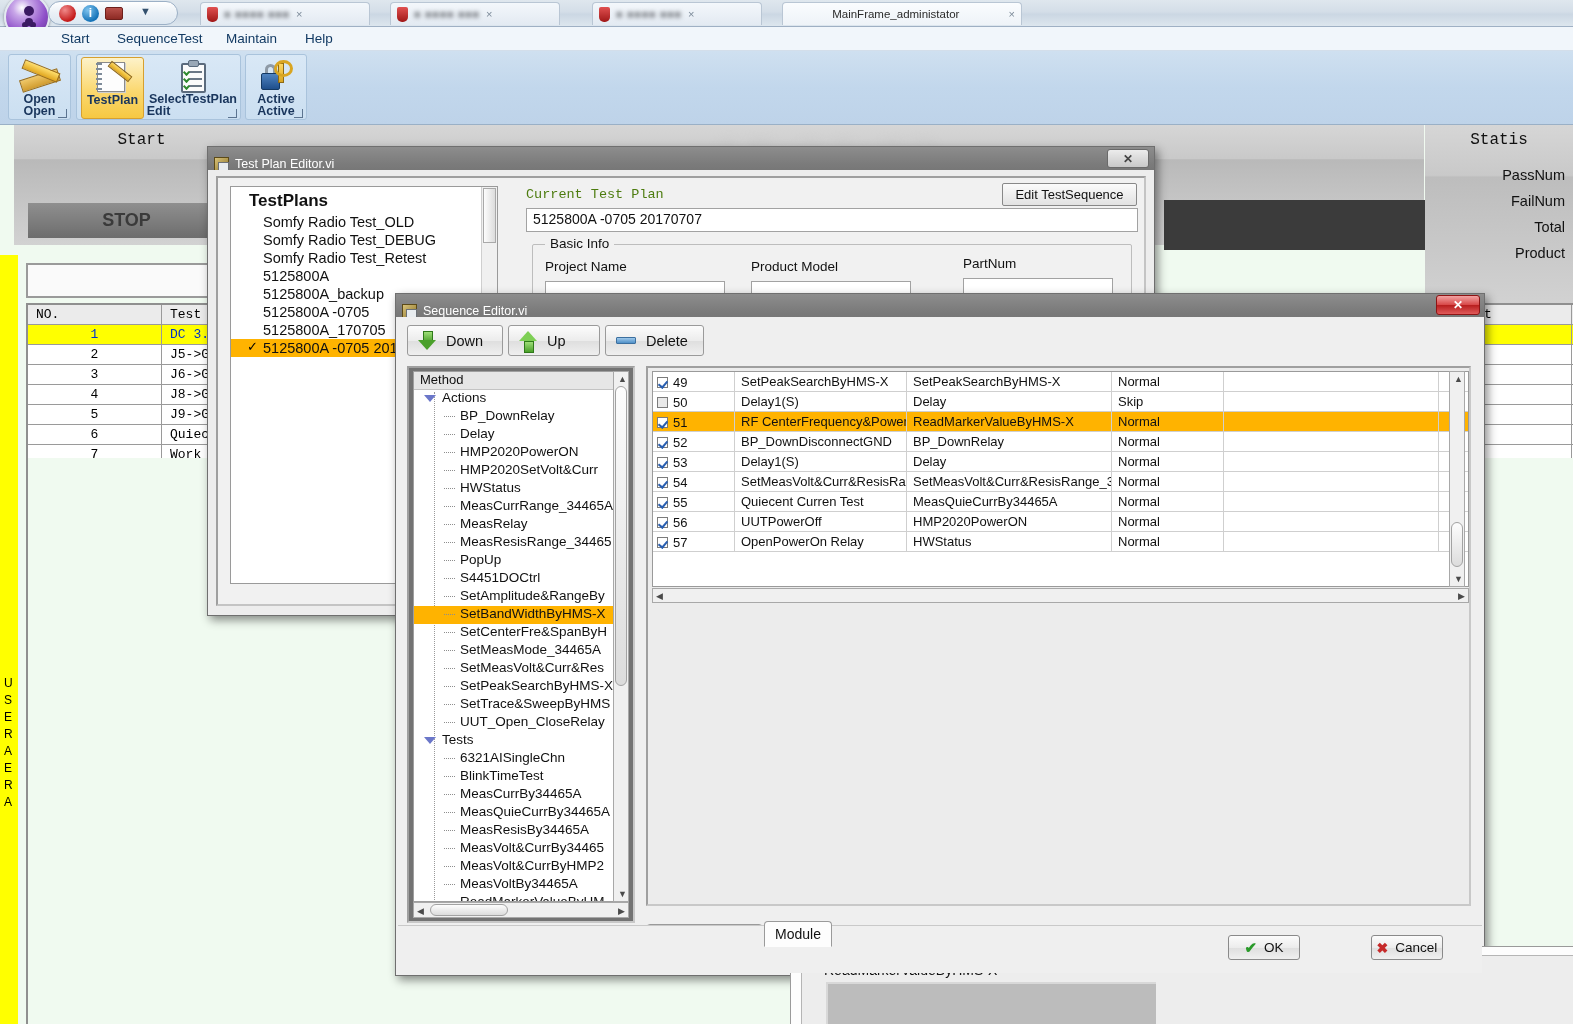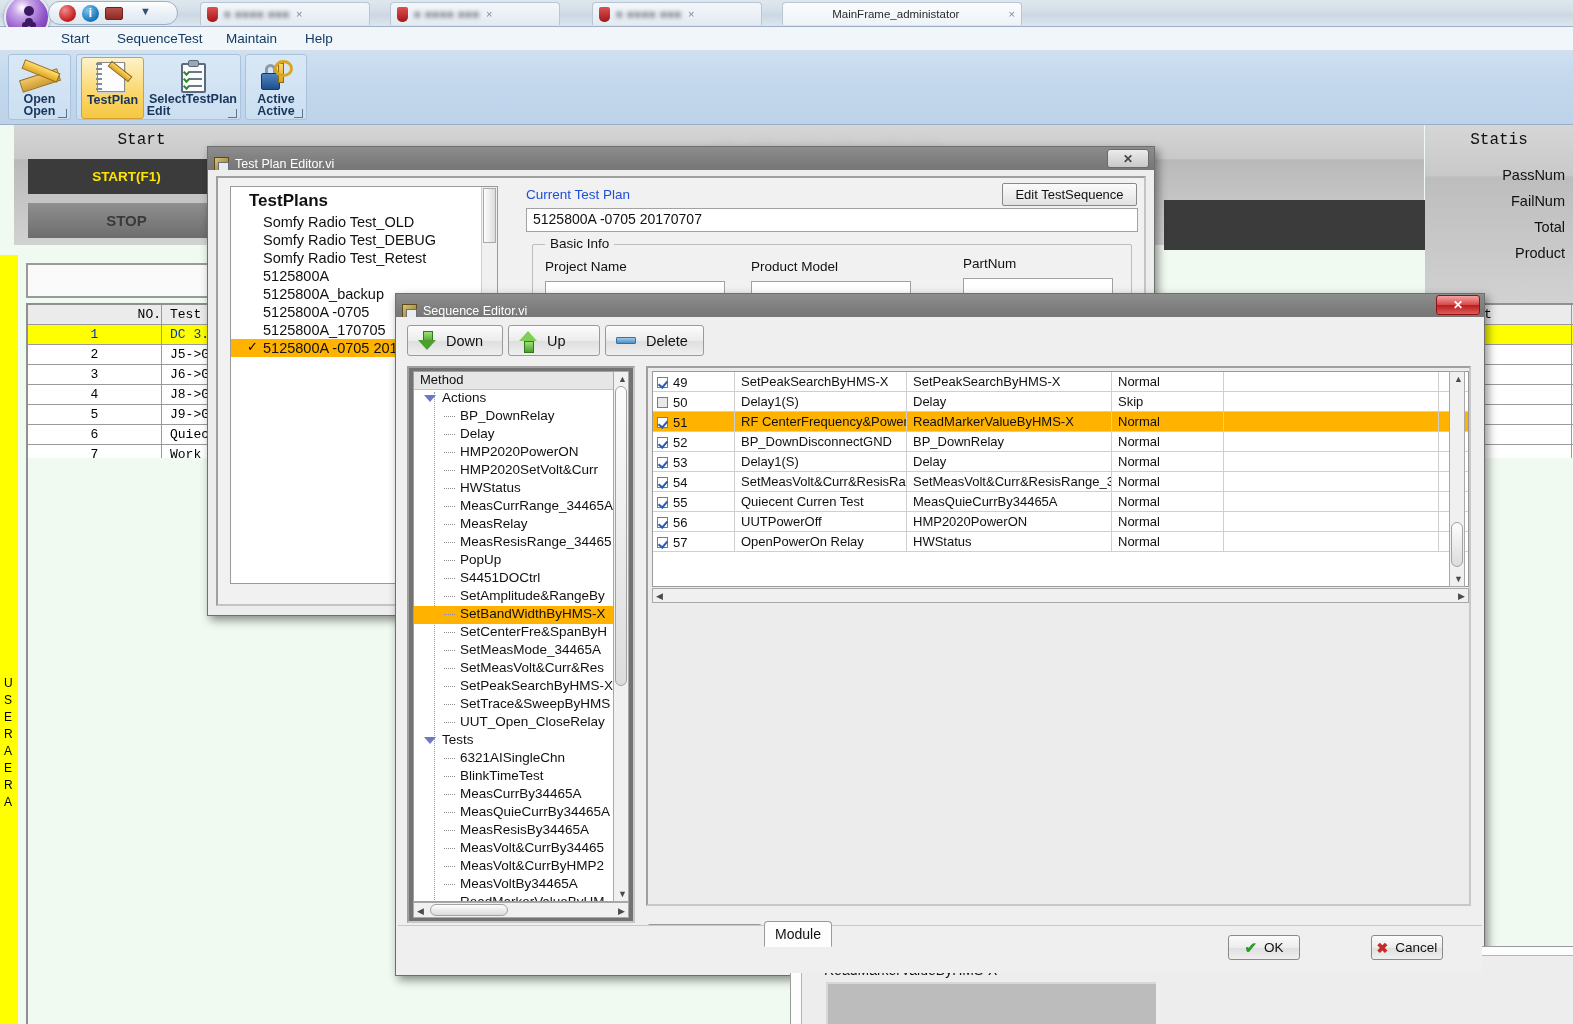--- a/index.html
+++ b/index.html
@@ -130,21 +130,21 @@
   #start-title{ position:absolute; left:60px; top:6px; width:135px; text-align:center;
                 font-family:"Liberation Mono", monospace; font-size:16px; color:#111; }
   #btn-start{
     position:absolute; left:14px; top:34px; width:197px; height:35px;
     background:#3b3b3b; color:#ffe400; font-size:13.5px; font-weight:bold;
     display:flex; align-items:center; justify-content:center;
   }
   #btn-stop{
     position:absolute; left:14px; top:78px; width:197px; height:35px;
     background:linear-gradient(to bottom,#8f8f8f,#6d6d6d); color:#3a3a3a;
-    font-size:15px; font-weight:bold; display:flex; align-items:center; justify-content:center;
+    font-size:18px; font-weight:bold; display:flex; align-items:center; justify-content:center;
   }
   #bigclock{
     position:absolute; left:700px; top:3px; font-size:54px; color:#c9c9c9;
     filter:blur(5px); font-family:"Liberation Sans",sans-serif; letter-spacing:2px;
   }
   #dark-strip{ position:absolute; left:1150px; top:75px; width:275px; height:50px; background:#3b3b3b; }
 
   #stats-panel{
     position:absolute; left:1425px; top:0px; width:148px; height:180px;
     background:linear-gradient(to bottom,#d6d6d6 0%,#c9c9c9 28%,#bdbdbd 29%,#d2d2d2 100%);
@@ -166,21 +166,21 @@
     background:#fff; border-top:2px solid #8f8f8f; border-left:2px solid #8f8f8f;
     font-family:"Liberation Mono", monospace; font-size:13px; color:#000;
   }
   .grid-row{ position:relative; height:20px; border-bottom:1px solid #9a9a9a; display:flex; }
   .grid-row.head{ background:#ebebeb; }
   .grid-row.sel{ background:#ffff00; }
   .grid-c{ border-right:1px solid #9a9a9a; padding:2px 0 0 0; overflow:hidden; white-space:nowrap; }
   .c-no{ width:134px; text-align:center; }
   .c-name{ width:1275px; padding-left:8px; }
   .c-res{ width:135px; padding-left:8px; }
-  .grid-row.head .c-no{ text-align:right; padding-left:8px; }
+  .grid-row.head .c-no{ text-align:left; padding-left:8px; }
   .sel-blue{ color:#0033cc; }
   #grid-fill{ position:absolute; left:26px; top:333px; width:1547px; height:566px; background:#f0faf0;
               border-left:2px solid #8f8f8f; }
 
   
   .vi-win{ position:absolute; background:#ededed;
            box-shadow:3px 4px 9px rgba(0,0,0,.45);
            border:1px solid #6f6f6f; }
   .vi-title{
     height:34px; background:linear-gradient(to bottom,#8d8d8d 0%,#7b7b7b 50%,#6f6f6f 100%);
@@ -220,21 +220,21 @@
   #tp-list-head{ font-size:17px; font-weight:bold; color:#111; padding:4px 0 2px 18px; }
   .tp-item{ font-size:14.5px; color:#111; padding:1px 0 1px 32px; position:relative; height:18px;}
   .tp-item.sel{ background:#ffb300; }
   .tp-item .chk{ position:absolute; left:16px; top:0px; font-size:13px; color:#000; }
   #tp-list-sb{ position:absolute; right:0; top:0; width:16px; height:100%;
                background:#f0f0f0; border-left:1px solid #cfcfcf; }
   #tp-list-sb .thumb{ position:absolute; left:1px; top:1px; width:13px; height:55px;
                background:linear-gradient(to right,#fdfdfd,#dcdcdc); border:1px solid #a9a9a9; }
 
   #tpe-right{ position:absolute; left:300px; top:8px; width:625px; height:398px; }
-  #cur-plan-lbl{ position:absolute; left:8px; top:1px; font-size:13.5px; color:#1d4ed8; }
+  #cur-plan-lbl{ position:absolute; left:8px; top:1px; font-size:13.5px; color:#4d7c0f;font-family:Liberation Mono, monospace; }
   #btn-edit-seq{
     position:absolute; right:6px; top:-3px; width:135px; height:23px;
     border:1px solid #888; border-radius:2px;
     background:linear-gradient(to bottom,#fbfbfb,#e2e2e2);
     font-size:13px; color:#111; display:flex;align-items:center;justify-content:center;
   }
   #cur-plan-val{
     position:absolute; left:8px; top:22px; width:612px; height:24px;
     background:#fff; border:1px solid #a2a2a2; font-size:14px; color:#111;
     padding:2px 0 0 6px;
@@ -356,21 +356,20 @@
 </style>
 </head>
 <body>
 
 <div id="os-frame">
 
   <div id="app-bg">
 
     <div id="left-panel">
       <div id="start-title">Start</div>
-      <div id="btn-start">START(F1)</div>
       <div id="btn-stop">STOP</div>
       <div id="bigclock">15:06:28</div>
       <div id="dark-strip"></div>
     </div>
 
     <div id="stats-panel">
       <div id="stats-title">Statis</div>
       <div class="stat-lbl" style="top:42px">PassNum</div>
       <div class="stat-lbl" style="top:68px">FailNum</div>
       <div class="stat-lbl" style="top:94px">Total</div>

